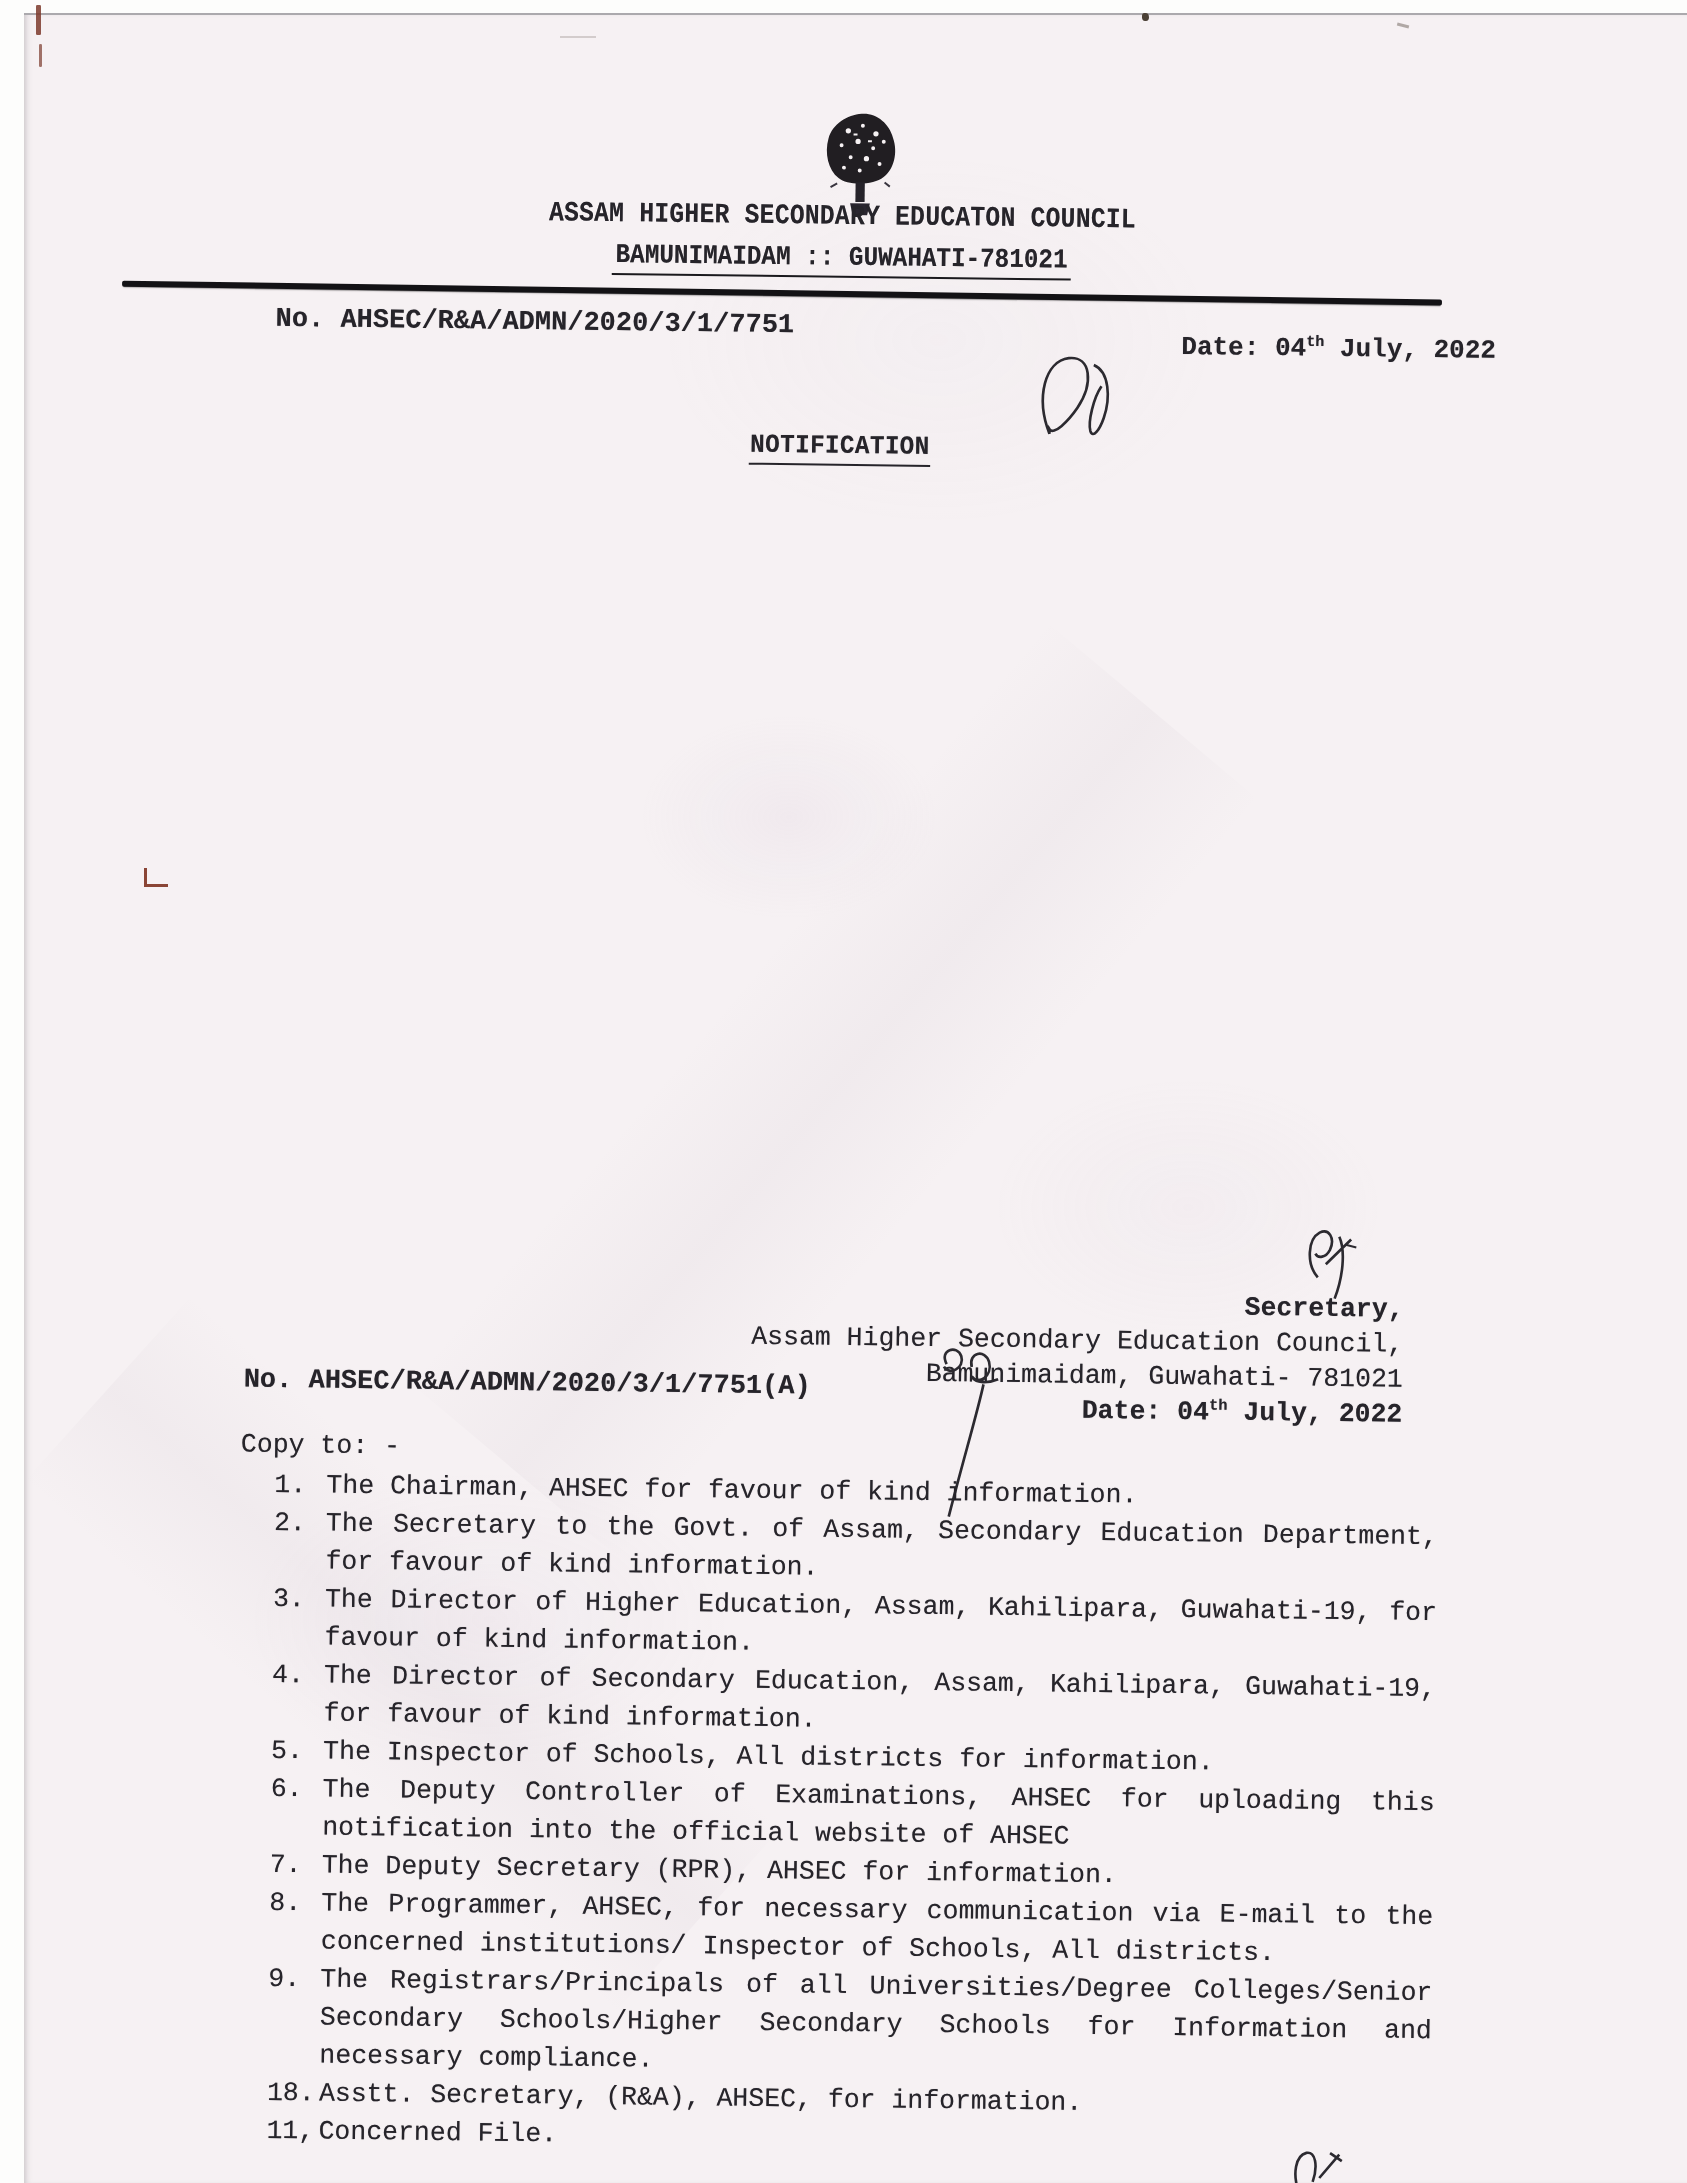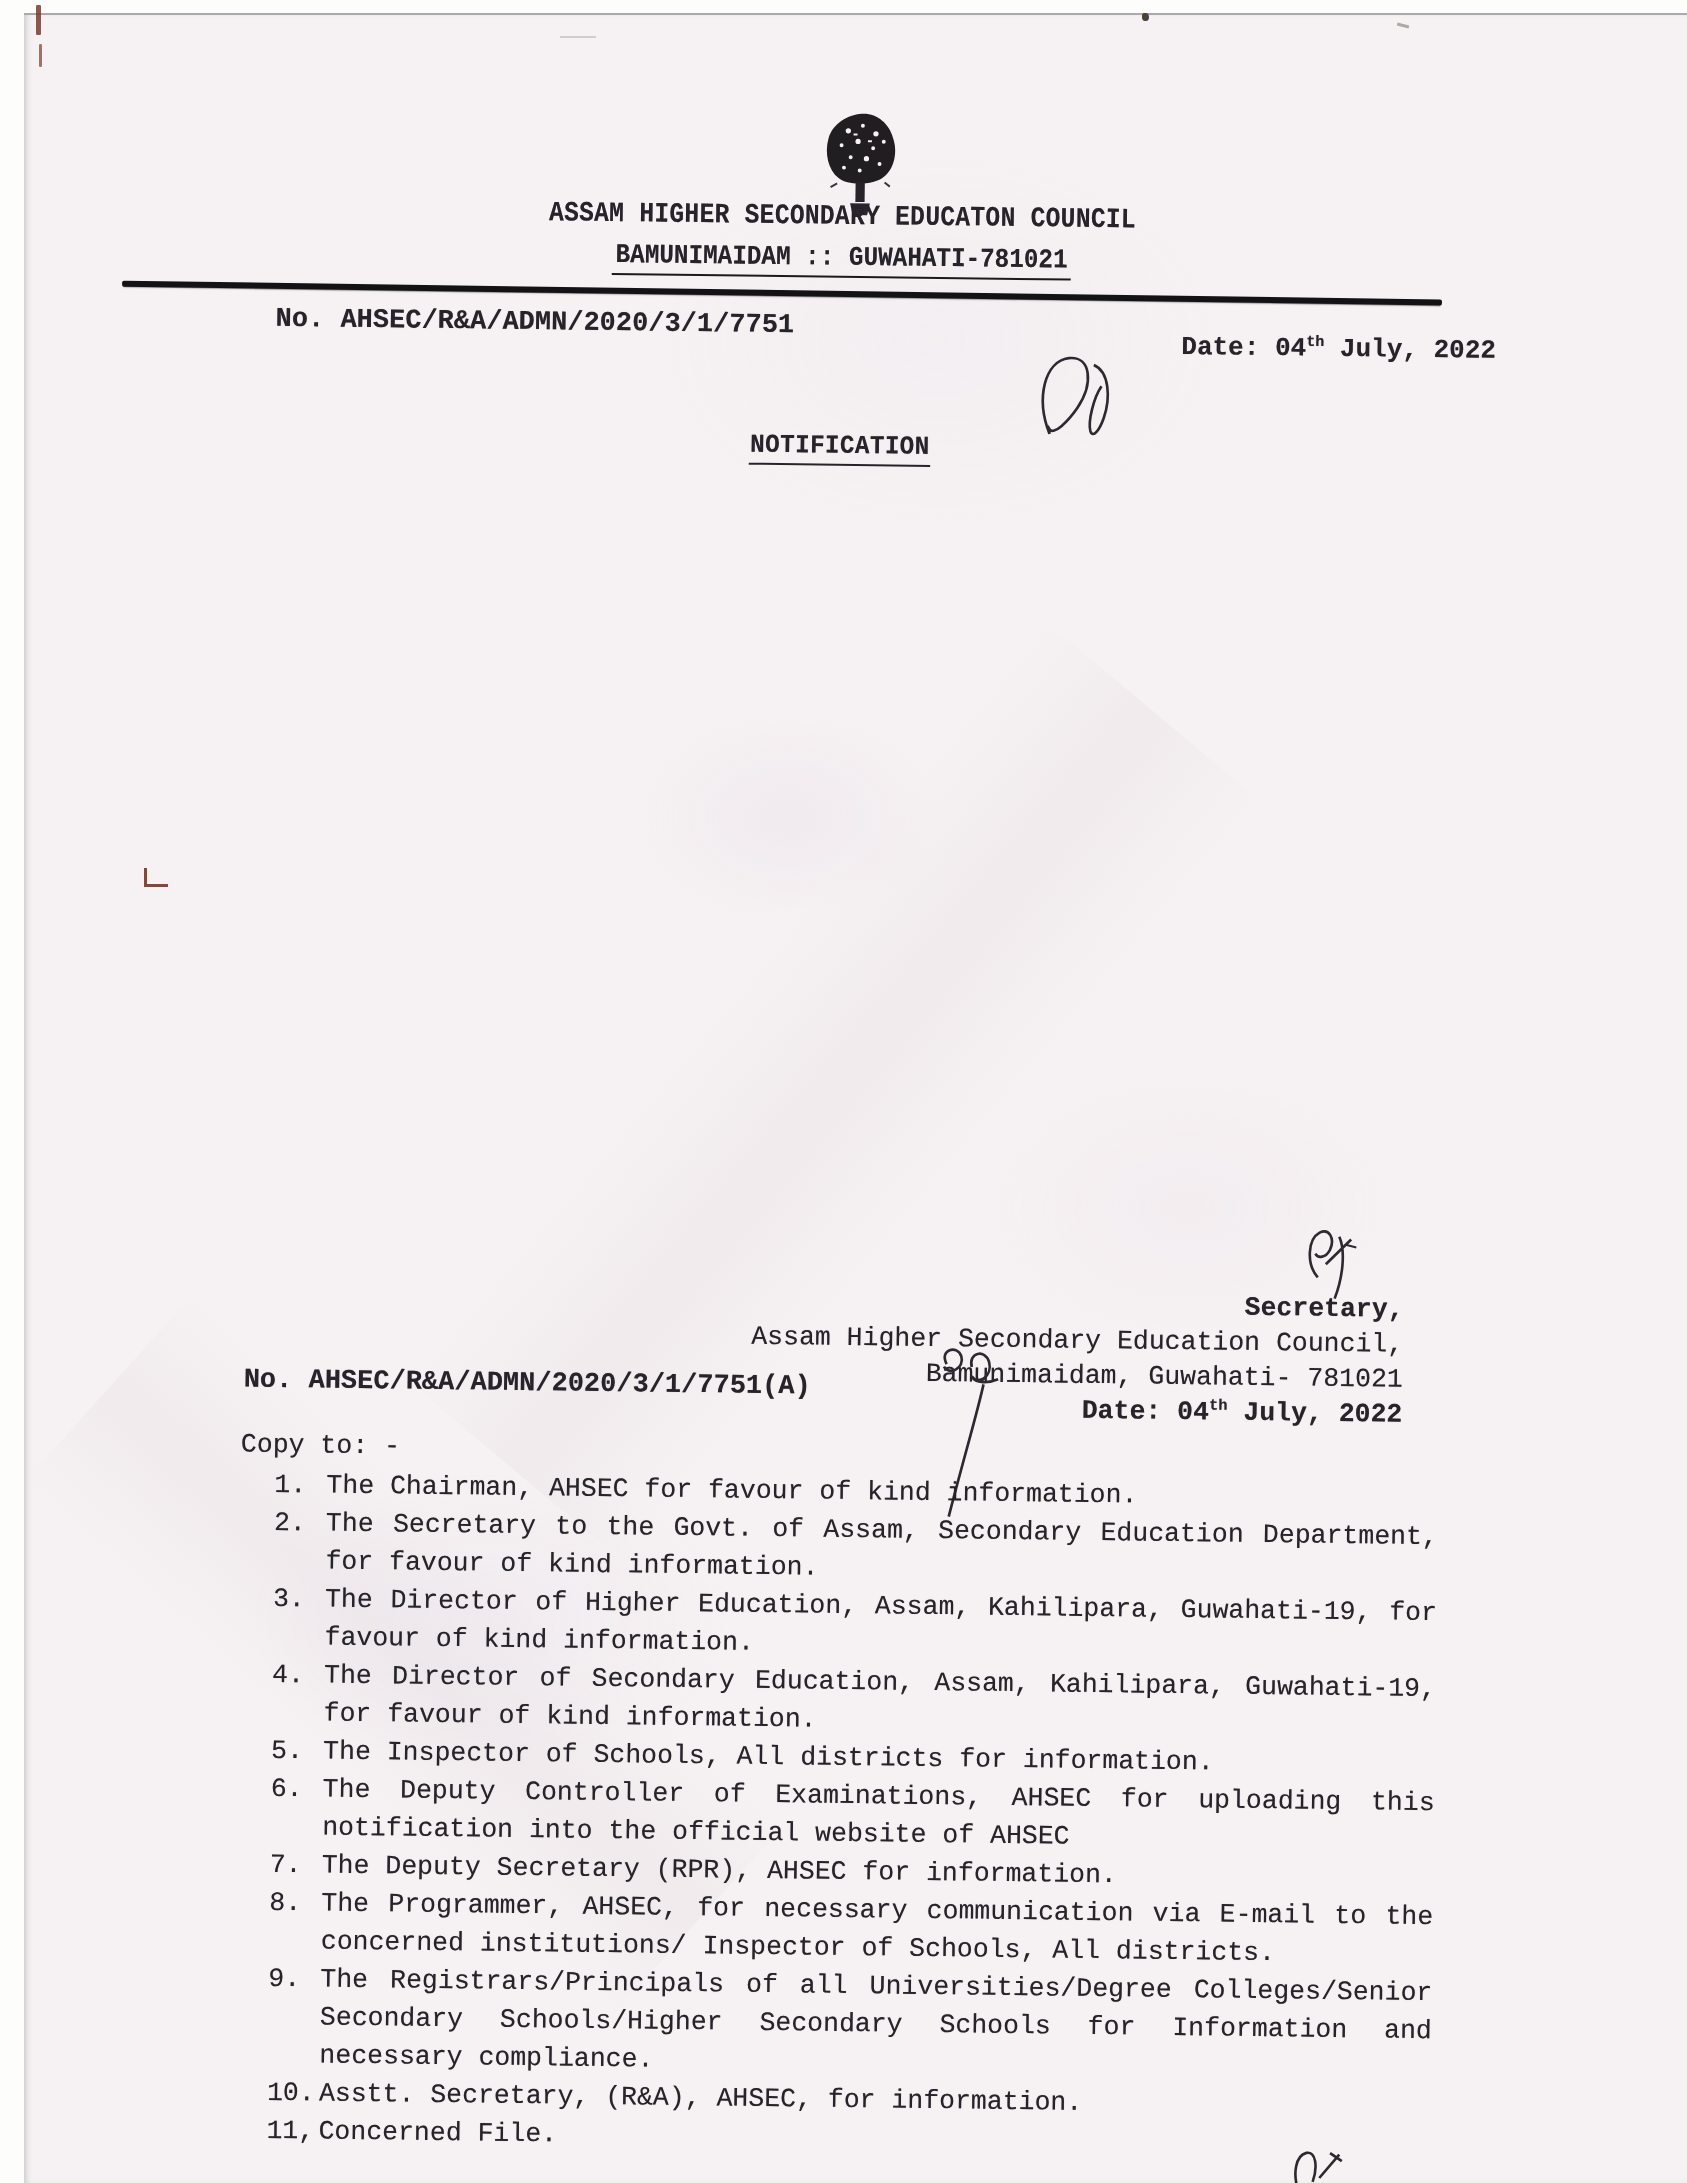--- a/index.html
+++ b/index.html
@@ -180,21 +180,21 @@
         </div>
         <div class="copy-item">
           <span class="num">8.</span>
           <span class="txt">The Programmer, AHSEC, for necessary communication via E-mail to the concerned institutions/ Inspector of Schools, All districts.</span>
         </div>
         <div class="copy-item">
           <span class="num">9.</span>
           <span class="txt">The Registrars/Principals of all Universities/Degree Colleges/Senior Secondary Schools/Higher Secondary Schools for Information and necessary compliance.</span>
         </div>
         <div class="copy-item">
-          <span class="num">10.</span>
+          <span class="num">18.</span>
           <span class="txt">Asstt. Secretary, (R&amp;A), AHSEC, for information.</span>
         </div>
         <div class="copy-item">
           <span class="num">11,</span>
           <span class="txt">Concerned File.</span>
         </div>
       </div>
 
     <svg class="scribble" style="left:1311px;top:2142px;" width="73" height="46" viewBox="0 0 110 70">
       <path d="M20,70 C8,40 14,12 30,8 C44,5 48,28 40,52 M50,46 L80,10 M66,8 L84,20" fill="none" stroke="#2c2a30" stroke-width="4"></path>

